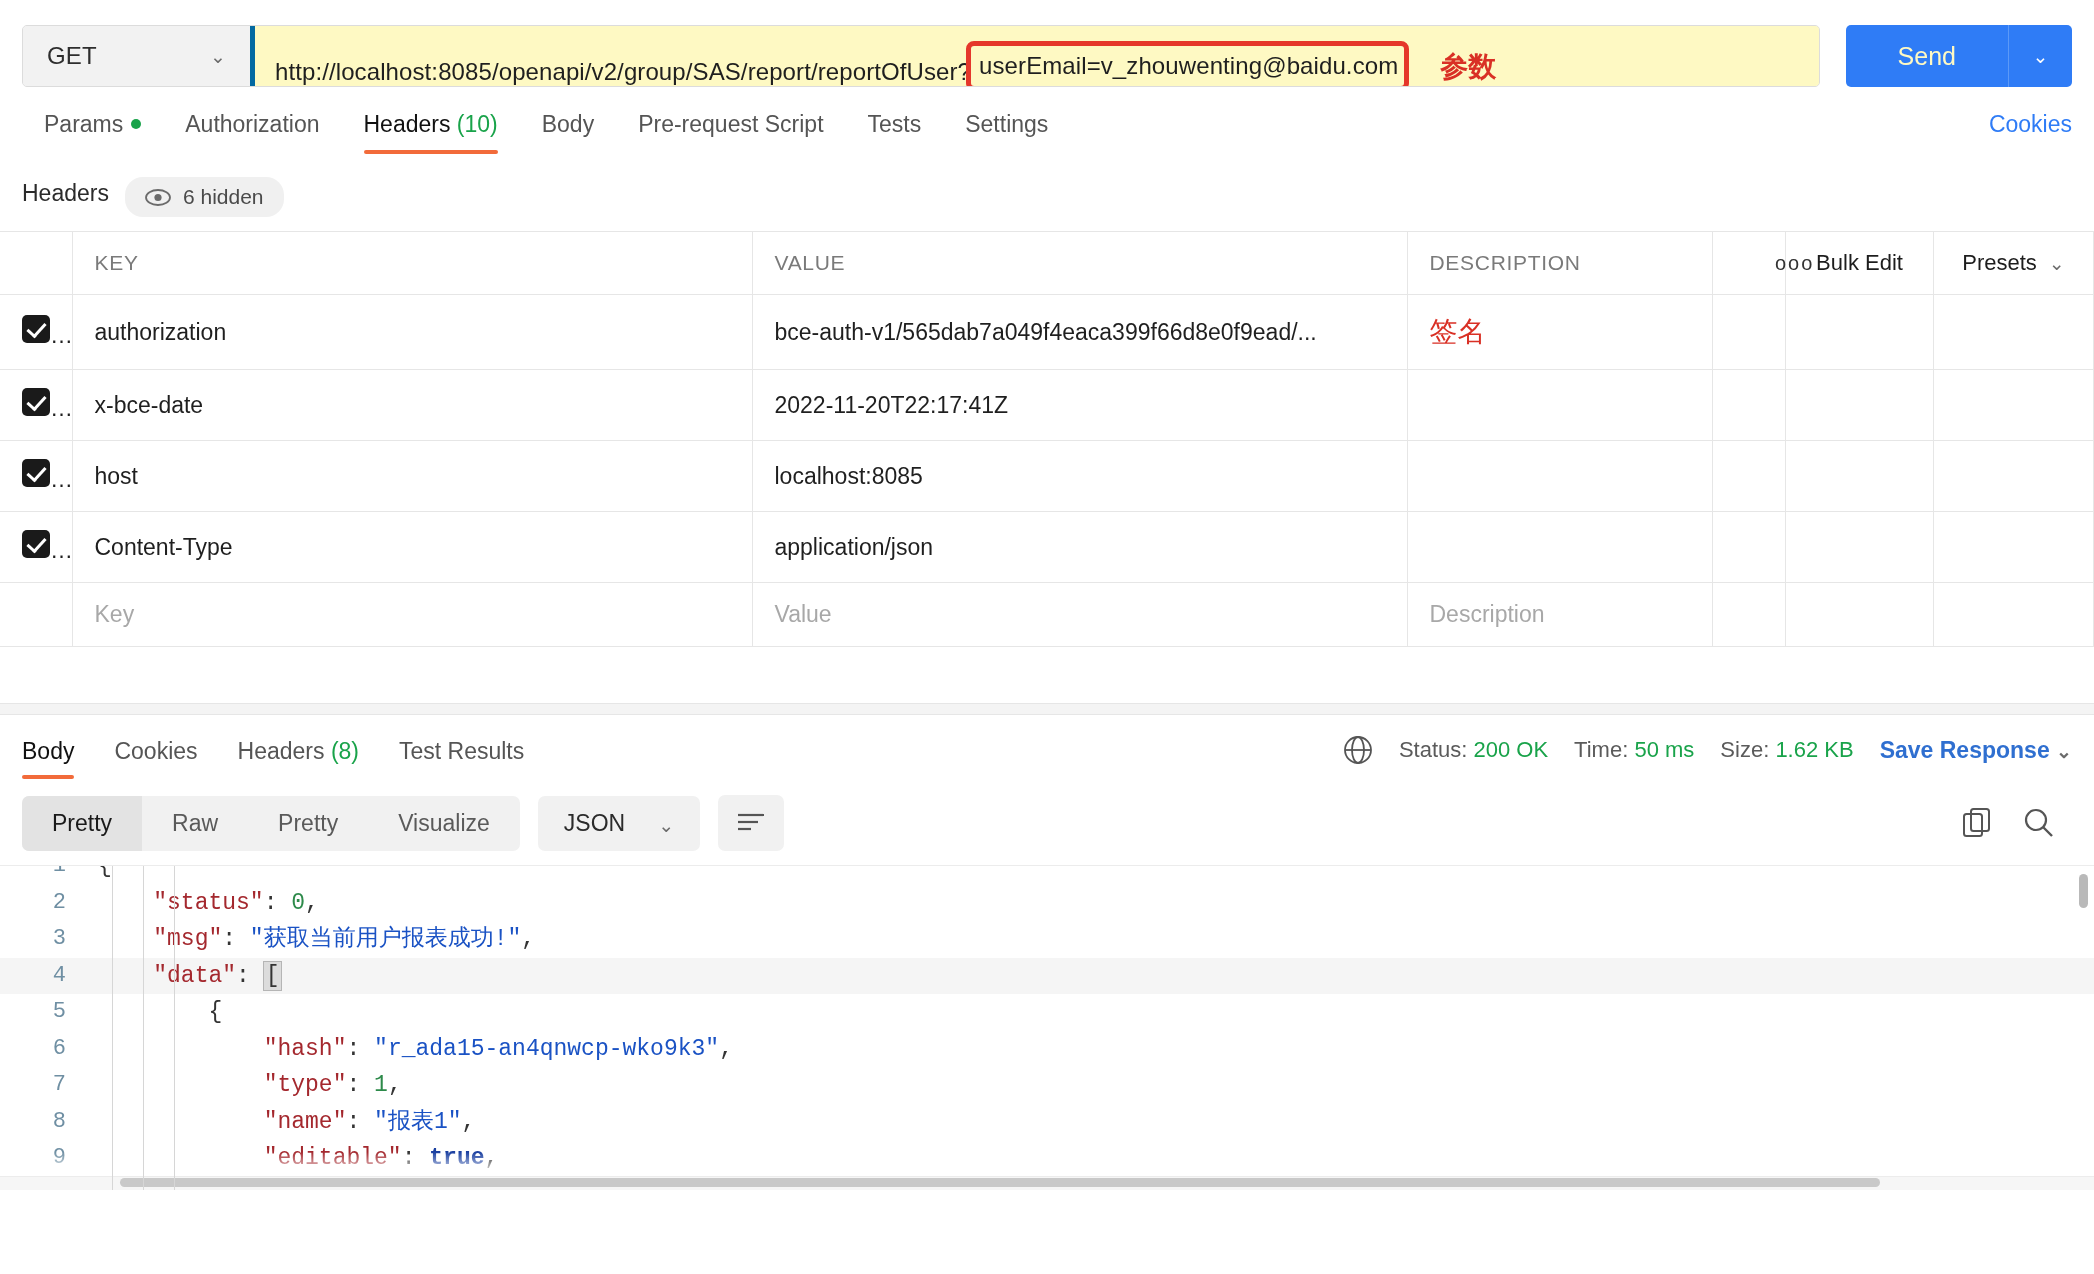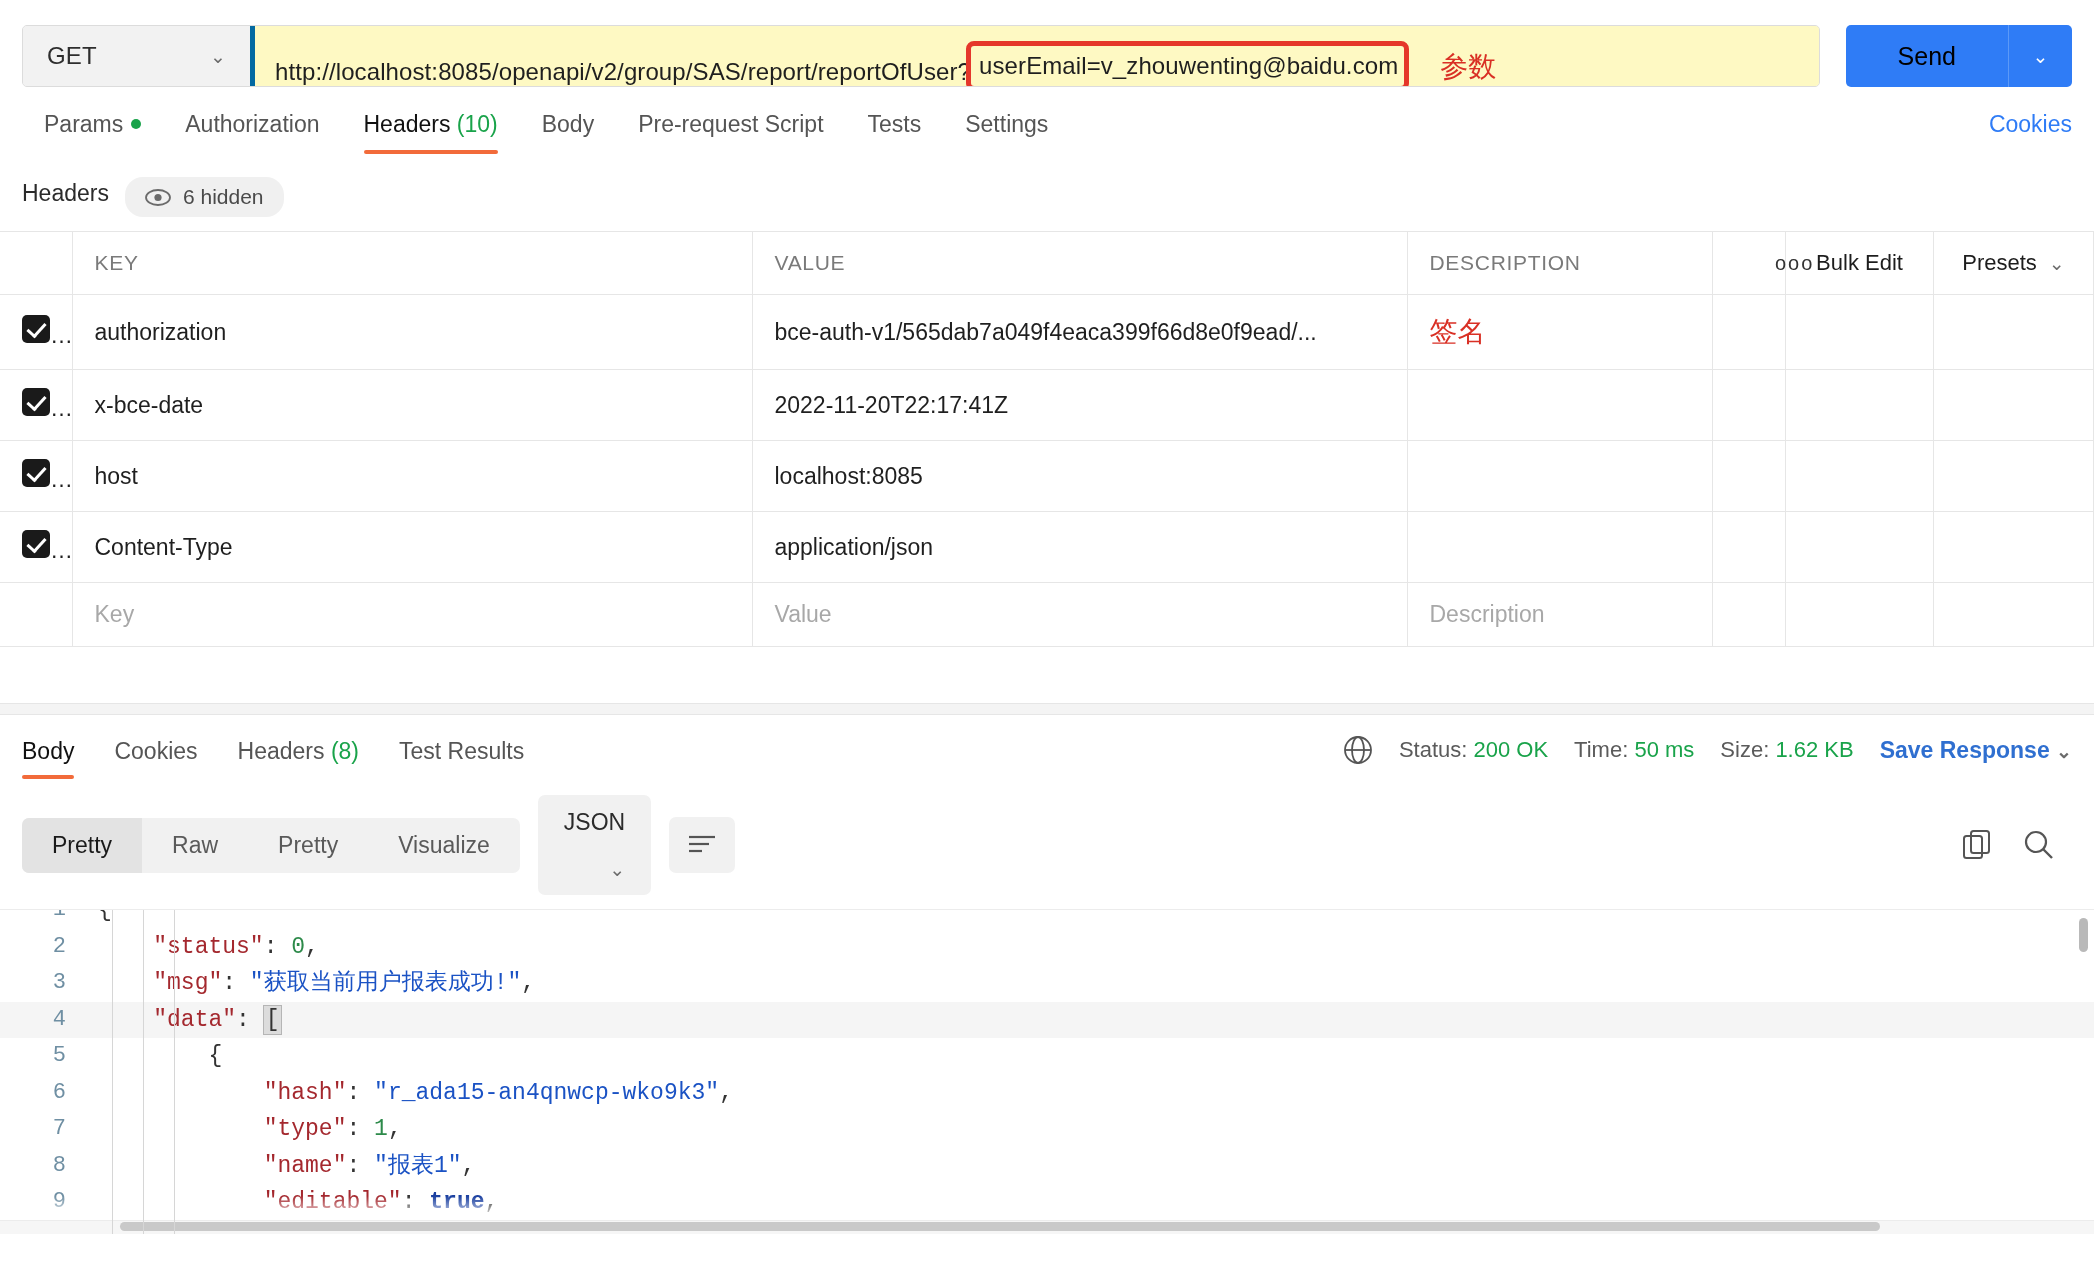--- a/index.html
+++ b/index.html
@@ -61,29 +61,30 @@
     padding: 6px 6px 6px 8px;
     margin-left: 0px;
     outline: 5px solid #e5372a;
     border-radius: 3px;
   }
   .param-anno {
     color: #d93025;
     font-size: 28px;
     margin-left: 36px;
     white-space: nowrap;
+    font-weight: bold;
   }
   .send-btn-group {
     display: flex;
     margin-left: 26px;
     height: 62px;
   }
   .send-btn {
     background: #2f7cf6;
-    color: #000000;
+    color: #fef9c3;
     font-size: 25px;
     padding: 0 52px;
     display: flex;
     align-items: center;
     border-radius: 5px 0 0 5px;
     cursor: pointer;
   }
   .send-caret {
     background: #2f7cf6;
     color: #fff;
@@ -254,24 +255,24 @@
     background: #f1f1f1;
     border-radius: 7px;
     overflow: hidden;
   }
   .seg-item {
     font-size: 23px; color: #5a5a5a;
     padding: 14px 30px; cursor: pointer;
   }
   .seg-item.active { background: #e3e3e3; color: #1a1a1a; }
   .json-sel {
-    display: flex; align-items: flex-end; gap: 22px;
+    display: flex; align-items: flex-end; gap: 33px;
     background: #f1f1f1; border-radius: 7px;
     padding: 14px 26px;
-    font-size: 23px; color: #2b2b2b; cursor: pointer; flex-direction: column;
+    font-size: 23px; color: #2b2b2b; cursor: pointer;
   }
   .icon-btn {
     background: #f1f1f1; border-radius: 7px;
     width: 66px; height: 56px;
     display: flex; align-items: center; justify-content: center;
     cursor: pointer;
   }
   .tool-right { margin-left: auto; display: flex; gap: 28px; align-items: center; padding-right: 16px; }
   .plain-ic { width: 34px; height: 34px; cursor: pointer; }
 

